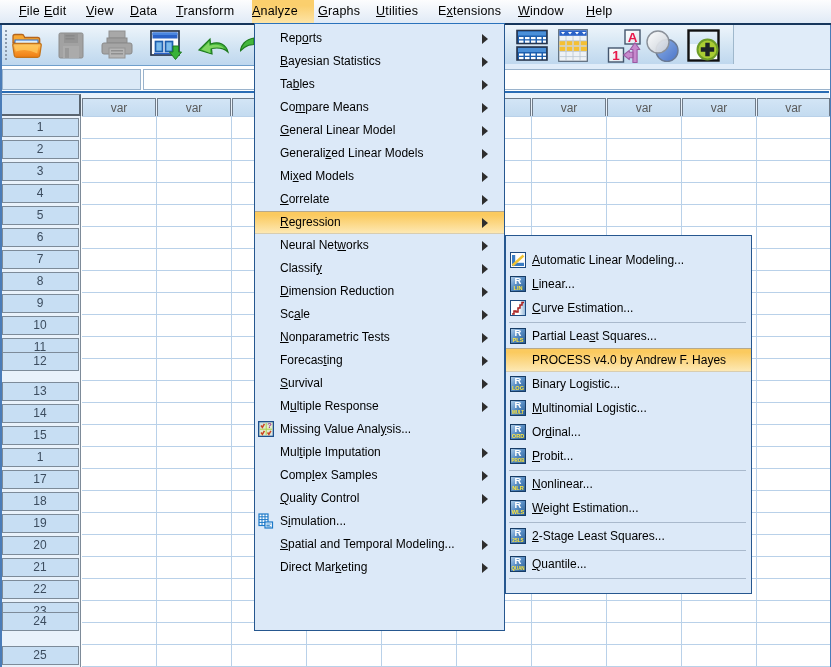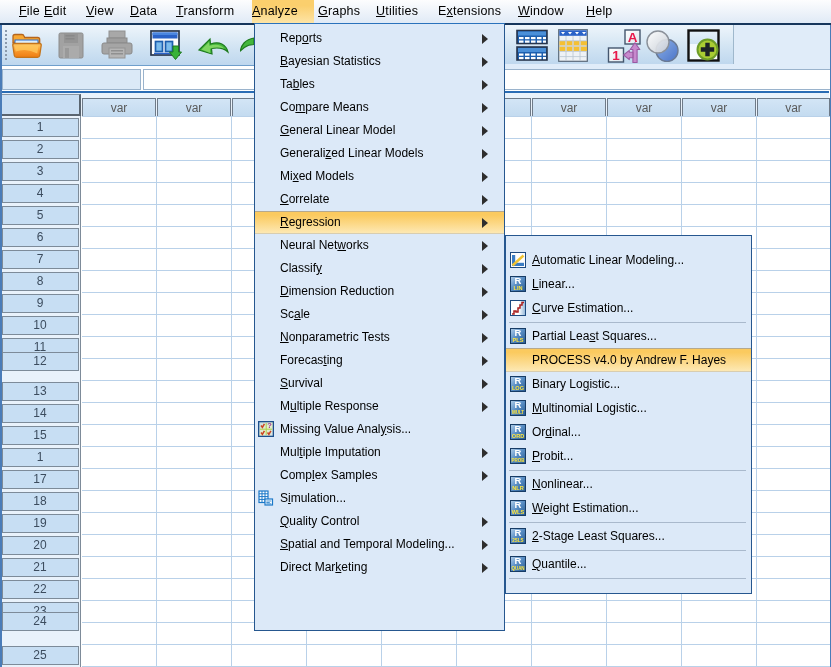--- a/index.html
+++ b/index.html
@@ -286,29 +286,29 @@
           </defs>
 <rect x="0.5" y="0.5" width="15" height="15" fill="url(#gmva)" stroke="#1d4f8c" stroke-width="1.6"></rect>
 <path d="M2 8.2 L14 8.2 M8.2 2 L8.2 14" stroke="#aed048" stroke-width="1"></path>
 <path d="M3 4.5 l1.4 1.8 2-3.4" stroke="#cc4422" stroke-width="1.5" fill="none"></path>
 <path d="M3 11.5 l1.4 1.8 2-3.4" stroke="#cc4422" stroke-width="1.5" fill="none"></path>
 <path d="M9.5 11.5 l1.4 1.8 2-3.4" stroke="#cc4422" stroke-width="1.5" fill="none"></path>
 <text x="11.6" y="7" font-family="Liberation Sans" font-size="7.5" font-weight="bold" fill="#993399" text-anchor="middle">?</text>
 </svg></span>Missing Value Anal<u>y</u>sis...</div>
 <div class="mi">Mul<u>t</u>iple Imputation<span class="arrow"></span></div>
 <div class="mi">Comp<u>l</u>ex Samples<span class="arrow"></span></div>
+<div class="mi"><u>Q</u>uality Control<span class="arrow"></span></div>
 <div class="mi"><span class="ic"><svg width="16" height="16" viewBox="0 0 16 16">
 <g stroke="#1b78c8" fill="none">
 <rect x="1" y="1" width="9" height="11.5" fill="#ffffff" stroke-width="1.2"></rect>
 <path d="M1 3.8 h9 M1 6.6 h9 M1 9.4 h9 M4 1 v11.5 M7 1 v11.5" stroke-width="1"></path>
 <rect x="7" y="9" width="7.5" height="6" fill="#ffffff" stroke-width="1.2"></rect>
 <path d="M8.3 11 h5 M8.3 12.5 h3.5 M8.3 13.8 h5" stroke-width="0.8"></path>
 </g>
 </svg></span>S<u>i</u>mulation...</div>
-<div class="mi"><u>Q</u>uality Control<span class="arrow"></span></div>
 <div class="mi"><u>S</u>patial and Temporal Modeling...<span class="arrow"></span></div>
 <div class="mi">Direct Mar<u>k</u>eting<span class="arrow"></span></div>
 </div>
 <div id="smenu" class="abs menu">
 <div class="si"><span class="ic"><svg width="16" height="16" viewBox="0 0 16 16">
 <rect x="0.5" y="0.5" width="15" height="15" fill="#fdfdfd" stroke="#1d4a80"></rect>
 <rect x="2" y="3" width="3.2" height="11" fill="#3a7cc4"></rect>
 <rect x="2" y="10.8" width="12" height="3.2" fill="#3a7cc4"></rect>
 <path d="M2.5 13.5 L13.5 3.5" stroke="#f0c332" stroke-width="2.4" fill="none"></path>
 </svg></span><u>A</u>utomatic Linear Modeling...</div>

